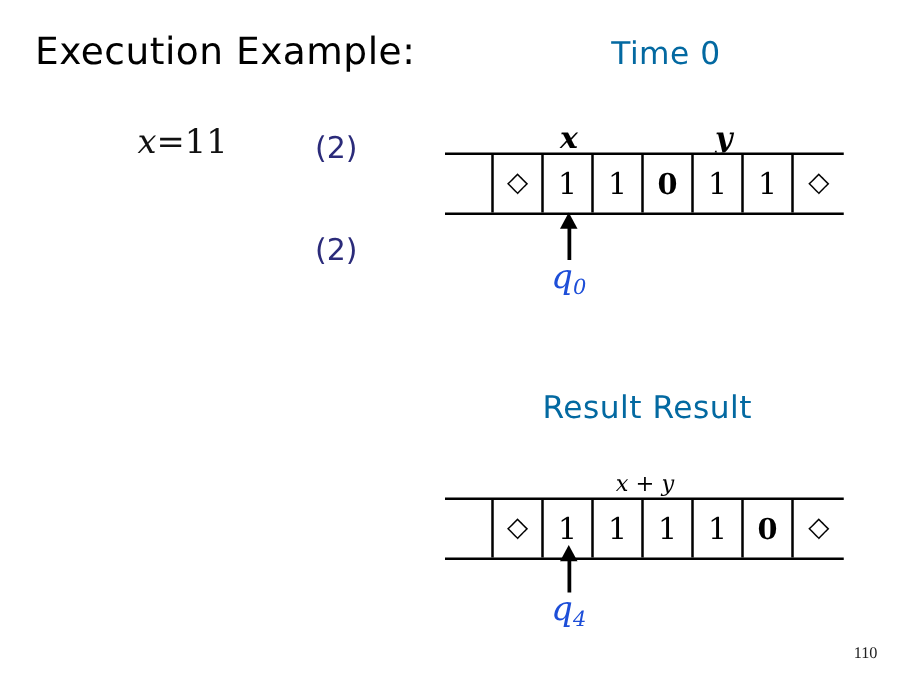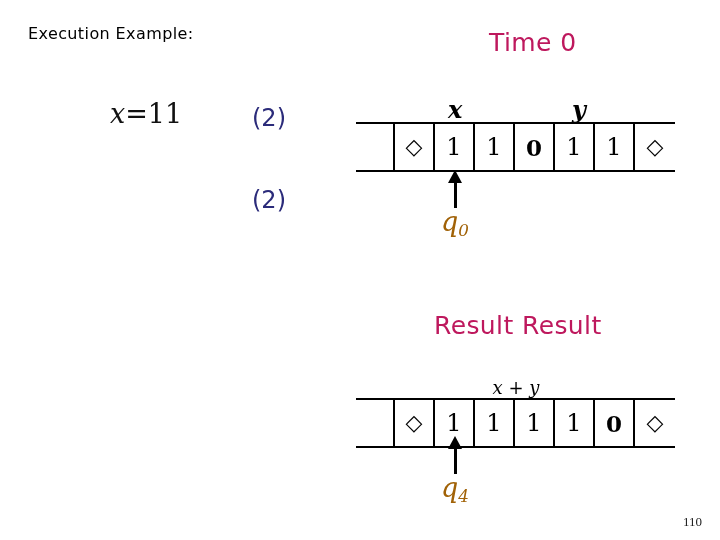--- a/index.html
+++ b/index.html
@@ -15,33 +15,33 @@
     overflow: hidden;
     font-family: "DejaVu Sans", sans-serif;
   }
 
   
   .slide-title {
     position: absolute;
     left: 28px;
     top: 24px;
     font-family: "DejaVu Sans", sans-serif;
-    font-size: 16px;
+    font-size: 30px;
     font-weight: 400;
     letter-spacing: 0.4px;
     color: #000000;
     white-space: nowrap;
   }
   .green-head {
     position: absolute;
     font-family: "DejaVu Sans", sans-serif;
     font-size: 25px;
     font-weight: 400;
     letter-spacing: 0.4px;
-    color: #be185d;
+    color: #0369a1;
     white-space: nowrap;
   }
   #time-zero-heading { left: 489px; top: 28px; }
   #final-result-heading { left: 434px; top: 311px; }
 
   
   .equation {
     position: absolute;
     font-family: "DejaVu Serif", serif;
     font-size: 27px;
@@ -159,21 +159,21 @@
     width: 0;
     height: 0;
     border-left: 7px solid transparent;
     border-right: 7px solid transparent;
     border-bottom: 13px solid #000000;
   }
   .state-label {
     font-family: "DejaVu Serif", serif;
     font-style: italic;
     font-size: 27px;
-    color: #a16207;
+    color: #1d4ed8;
     line-height: 1;
     white-space: nowrap;
   }
   .state-label sub {
     font-size: 0.62em;
     font-style: italic;
     vertical-align: baseline;
     position: relative;
     top: 0.28em;
   }

